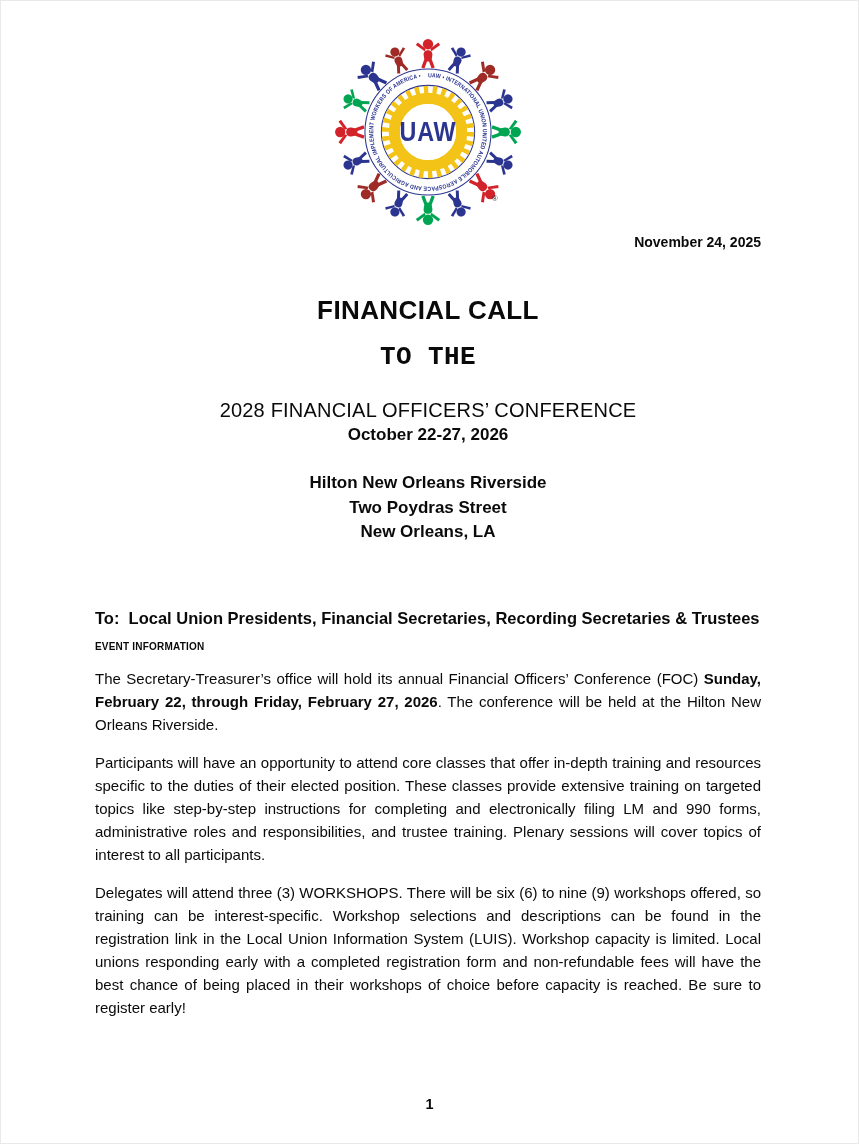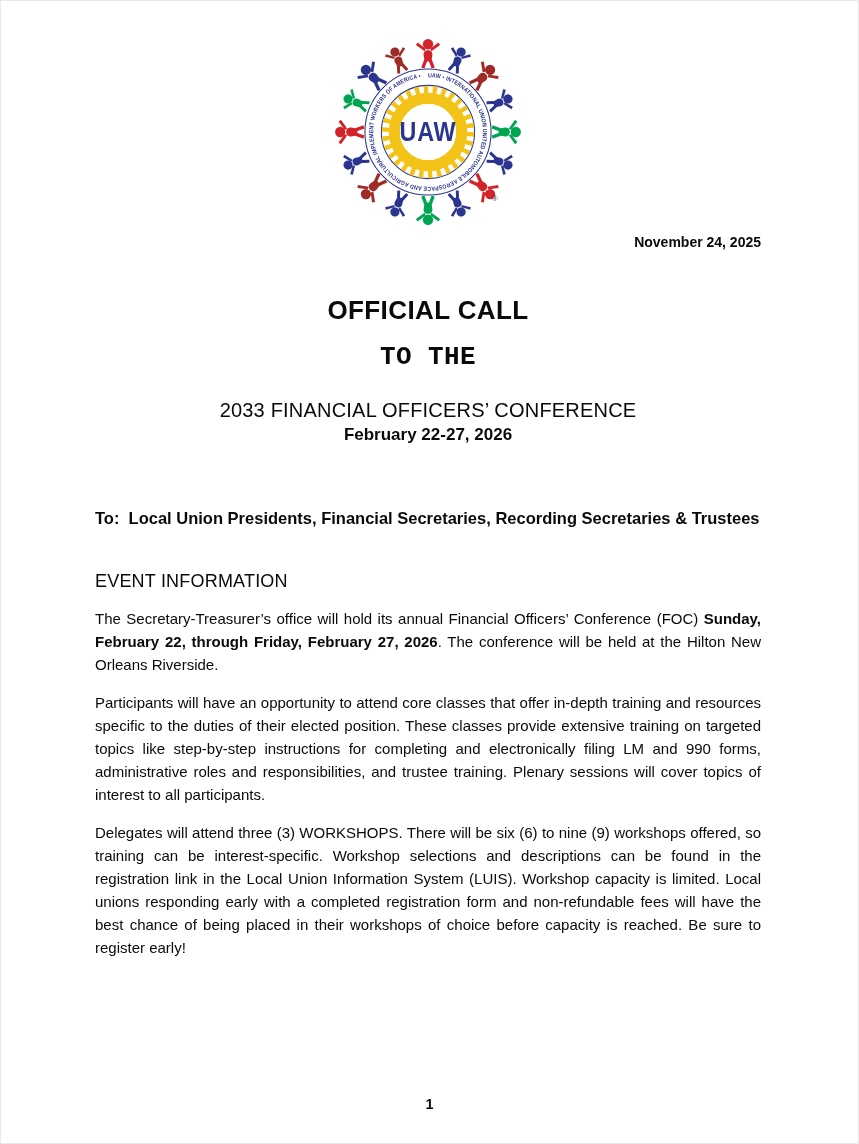--- a/index.html
+++ b/index.html
@@ -15,21 +15,21 @@
   }
   .content{padding:0 98px 0 95px;}
   .logo-wrap{padding-top:37px;height:190px;text-align:center;}
   .doc-date{margin-top:7px;text-align:right;font-size:14px;font-weight:bold;}
   .h-call{margin:45px 0 0;text-align:center;font-size:26px;font-weight:bold;letter-spacing:.4px;}
   .h-tothe{margin:16px 0 0;text-align:center;font-size:26px;font-weight:bold;letter-spacing:.4px;font-family:Liberation Mono, monospace;}
   .conf-title{margin-top:27px;text-align:center;font-size:20px;font-weight:normal;letter-spacing:.2px;}
   .conf-dates{margin-top:3px;text-align:center;font-size:17px;font-weight:bold;}
   .venue{margin-top:26px;text-align:center;font-size:17px;font-weight:bold;line-height:24.5px;}
   .to-line{margin-top:64px;font-size:16.5px;font-weight:bold;white-space:pre-wrap;}
-  .section-heading{margin-top:43px;font-size:18px;font-weight:normal;letter-spacing:.2px;}
+  .section-heading{margin-top:13px;font-size:10px;font-weight:bold;letter-spacing:.2px;}
   .body-para{margin:15px 0 0;font-size:15px;line-height:23px;text-align:justify;}
   .page-number{position:absolute;left:0;right:0;bottom:32px;text-align:center;font-size:14.5px;font-weight:bold;}
   
   .ring-line{stroke:var(--uaw-blue,#2b3590);stroke-width:1.2;}
   .ring-text{font-size:7px;font-weight:bold;letter-spacing:.2px;fill:var(--uaw-blue,#2b3590);}
   .gear-teeth{fill:none;stroke:var(--uaw-yellow,#f3c317);stroke-width:9;stroke-dasharray:5.1 5.16;}
   .gear-ring{fill:none;stroke:var(--uaw-yellow,#f3c317);stroke-width:13;}
   .uaw-center{font-size:27px;font-weight:bold;letter-spacing:1px;fill:var(--uaw-blue,#2b3590);}
   .reg-mark{font-size:9px;fill:#333;}
 </style>
@@ -81,26 +81,31 @@
         <circle r="32.5" fill="#fff"></circle>
 
         <text y="9" text-anchor="middle" transform="scale(1,1.15)" class="uaw-center">UAW</text>
 
         <text x="74" y="80" class="reg-mark">®</text>
       </svg>
     </div>
 
     <div class="doc-date">November 24, 2025</div>
 
-    <div class="h-call">OFFICIAL CALL</div>
+    <div class="h-call">FINANCIAL CALL</div>
     <div class="h-tothe">TO THE</div>
 
-    <div class="conf-title">2033 FINANCIAL OFFICERS’ CONFERENCE</div>
-    <div class="conf-dates">February 22-27, 2026</div>
+    <div class="conf-title">2028 FINANCIAL OFFICERS’ CONFERENCE</div>
+    <div class="conf-dates">October 22-27, 2026</div>
 
+    <div class="venue">
+      <div>Hilton New Orleans Riverside</div>
+      <div>Two Poydras Street</div>
+      <div>New Orleans, LA</div>
+    </div>
 
     <div class="to-line">To:  Local Union Presidents, Financial Secretaries, Recording Secretaries &amp; Trustees</div>
 
     <div class="section-heading">EVENT INFORMATION</div>
 
     <p class="body-para"><span>The Secretary-Treasurer’s office will hold its annual Financial Officers’ Conference (FOC) </span><strong>Sunday, February 22, through Friday, February 27, 2026</strong><span>. The conference will be held at the Hilton New Orleans Riverside.</span></p>
 
     <p class="body-para">Participants will have an opportunity to attend core classes that offer in-depth training and resources specific to the duties of their elected position. These classes provide extensive training on targeted topics like step-by-step instructions for completing and electronically filing LM and 990 forms, administrative roles and responsibilities, and trustee training. Plenary sessions will cover topics of interest to all participants.</p>
 
     <p class="body-para">Delegates will attend three (3) WORKSHOPS. There will be six (6) to nine (9) workshops offered, so training can be interest-specific. Workshop selections and descriptions can be found in the registration link in the Local Union Information System (LUIS).  Workshop capacity is limited. Local unions responding early with a completed registration form and non-refundable fees will have the best chance of being placed in their workshops of choice before capacity is reached. Be sure to register early!</p>

